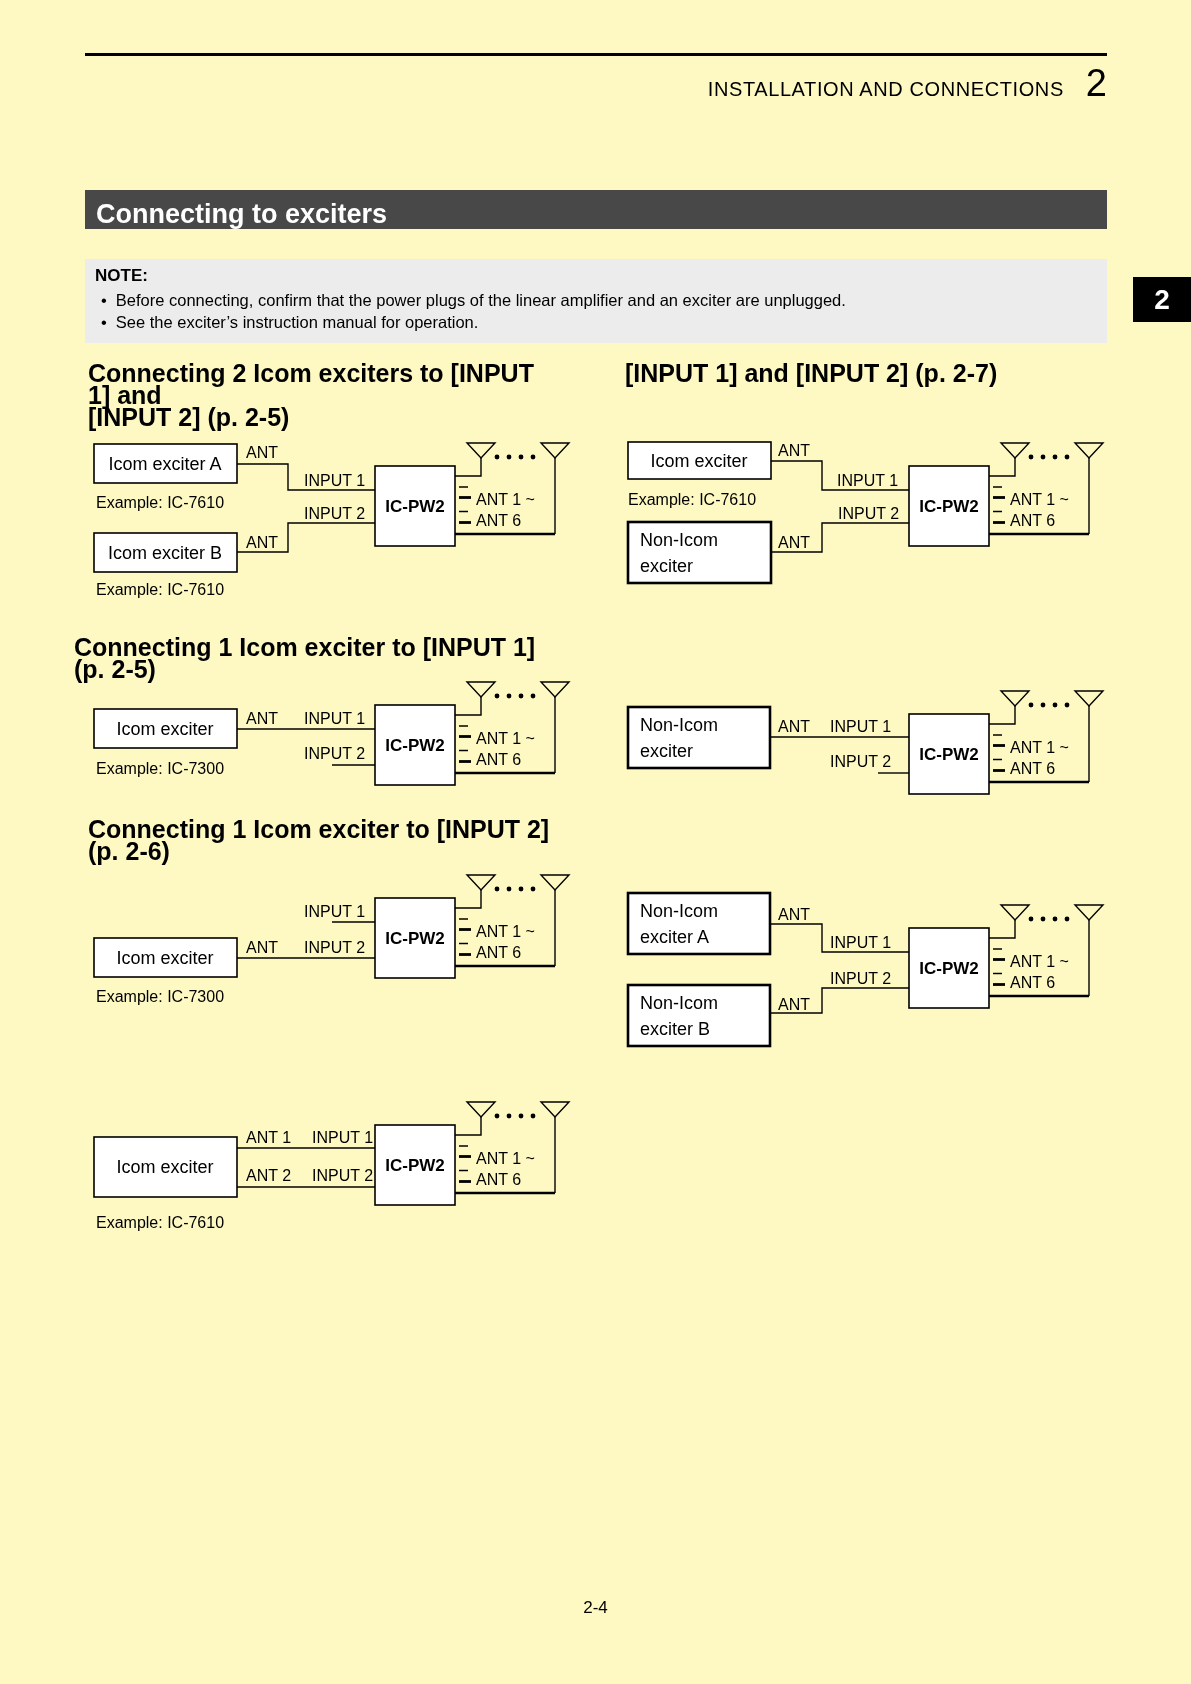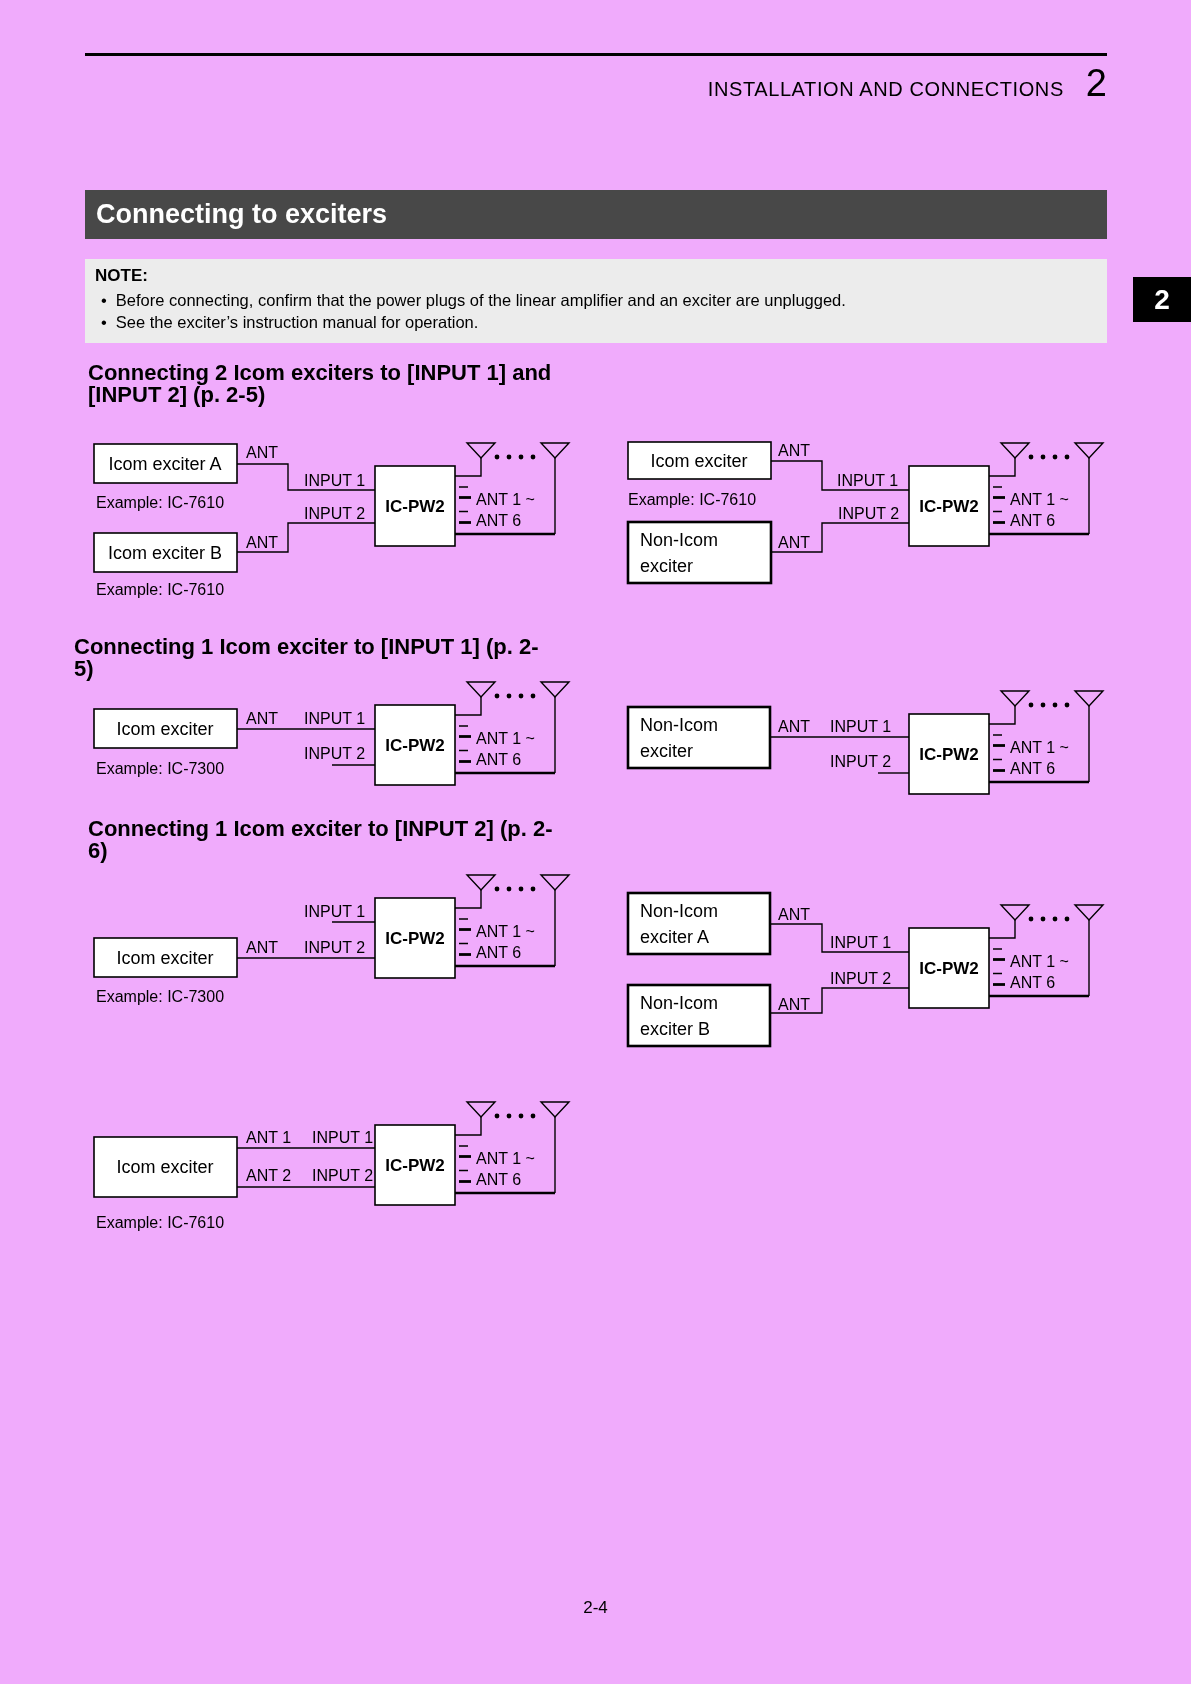--- a/index.html
+++ b/index.html
@@ -1,36 +1,36 @@
 <!DOCTYPE html>
 <html><head>
 <meta charset="utf-8">
 <style>
   html,body{margin:0;padding:0;background:#fff;}
-  .page{position:relative;width:1191px;height:1684px;background:#f0abfc;
+  .page{position:relative;width:1191px;height:1684px;background:#fef9c3;
         font-family:"Liberation Sans",sans-serif;color:#000;overflow:hidden;}
   
   .rule{position:absolute;left:85px;top:53px;width:1022px;height:3px;background:#000;}
   .hdr{position:absolute;top:64px;right:84px;display:flex;align-items:baseline;gap:22px;}
   .hdr-title{font-size:20px;letter-spacing:.6px;}
   .hdr-num{font-size:38px;line-height:38px;}
   
-  .banner{position:absolute;left:85px;top:190px;width:1022px;height:49px;background:#484848;
+  .banner{position:absolute;left:85px;top:190px;width:1022px;height:39px;background:#484848;
           color:#fff;font-size:27px;font-weight:bold;line-height:49px;padding-left:11px;
           box-sizing:border-box;}
   
   .notebox{position:absolute;left:85px;top:259px;width:1022px;height:84px;background:#ececec;
            box-sizing:border-box;padding:7px 14px 0 10px;}
   .note-title{font-weight:bold;font-size:17px;margin-bottom:4px;}
   .note-item{font-size:16.5px;line-height:21.5px;display:flex;gap:9px;padding-left:6px;}
   
   .tab2{position:absolute;left:1133px;top:277px;width:58px;height:45px;background:#000;color:#fff;
         font-size:28px;font-weight:bold;display:flex;align-items:center;justify-content:center;}
   
-  .dtitle{position:absolute;font-size:22px;font-weight:bold;line-height:22px;width:500px;}
+  .dtitle{position:absolute;font-size:25px;font-weight:bold;line-height:22px;width:500px;}
   
   .footer{position:absolute;left:0;top:1598px;width:1191px;text-align:center;font-size:17px;}
   
   svg{position:absolute;overflow:visible;}
   svg text{font-family:"Liberation Sans",sans-serif;font-size:16px;fill:#000;}
   text.boxlabel{font-size:18px;}
   text.pw2label{font-size:17px;font-weight:bold;}
   .ln{fill:none;stroke:#000;stroke-width:1.4px;}
   rect.box{fill:#fff;stroke:#000;stroke-width:1.6px;}
   rect.box.thick{stroke-width:2.6px;}
@@ -85,20 +85,21 @@
       <span>•</span>
       <span>See the exciter’s instruction manual for operation.</span>
     </div>
   </div>
 
   <div class="dtitle" style="left:88px;top:362px;width:470px;">
     <div>Connecting 2 Icom exciters to [INPUT 1] and</div>
     <div>[INPUT 2] (p. 2-5)</div>
   </div>
   <div class="dtitle" style="left:625px;top:362px;width:470px;">
+    <div>[INPUT 1] and [INPUT 2] (p. 2-7)</div>
   </div>
   <div class="dtitle" style="left:74px;top:636px;width:470px;">
     <div>Connecting 1 Icom exciter to [INPUT 1] (p. 2-5)</div>
   </div>
   <div class="dtitle" style="left:88px;top:818px;width:470px;">
     <div>Connecting 1 Icom exciter to [INPUT 2] (p. 2-6)</div>
   </div>
 
   <svg style="left:85px;top:430px;" width="515" height="175">
     <use href="#pw2g" x="290" y="36"></use>

